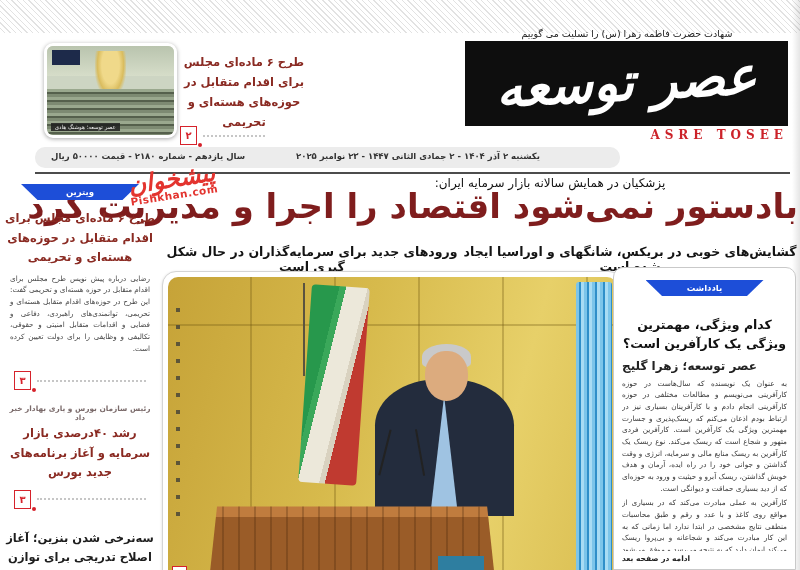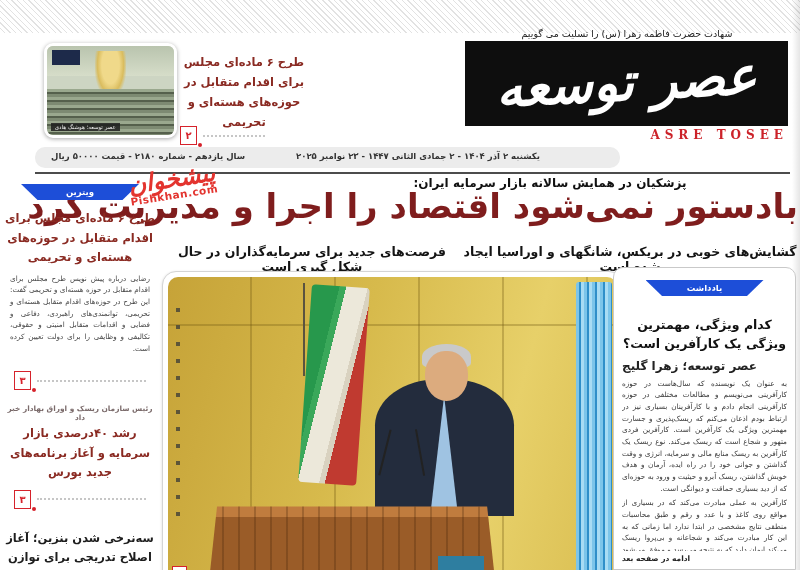--- a/index.html
+++ b/index.html
@@ -50,21 +50,21 @@
   .datestrip{position:absolute;left:35px;top:147px;width:585px;height:21px;background:#ececec;
     border-radius:10px;}
   .issue{position:absolute;left:16px;top:4px;font-size:8.5px;font-weight:bold;color:#333;
     direction:rtl;white-space:nowrap;}
   .dateline{position:absolute;left:261px;top:4px;font-size:8.5px;font-weight:bold;color:#333;
     direction:rtl;white-space:nowrap;}
   .rule{position:absolute;left:35px;top:172px;width:755px;height:2px;background:#4c4c4c;}
 
   
   .kicker{position:absolute;left:380px;top:176px;width:340px;text-align:center;
-    font-size:12px;font-weight:bold;color:#111;}
+    font-size:12px;font-weight:normal;color:#111;}
   .headline{position:absolute;left:148px;top:186px;width:650px;text-align:left;
     font-size:34px;font-weight:900;color:#7f1d1d;letter-spacing:-1px;white-space:nowrap;}
   .subdeck-r{position:absolute;left:462px;top:244px;width:336px;text-align:center;
     font-size:12.5px;font-weight:bold;color:#141414;}
   .subdeck-l{position:absolute;left:166px;top:244px;width:292px;text-align:center;
     font-size:12.5px;font-weight:bold;color:#141414;}
 
   
   .wmark{position:absolute;left:128px;top:164px;transform:rotate(-9deg);text-align:center;
     color:#e3342f;z-index:9;direction:ltr;}
@@ -165,21 +165,21 @@
 
   <div class="datestrip">
     <span class="issue">سال یازدهم - شماره ۲۱۸۰ - قیمت ۵۰۰۰۰ ریال</span>
     <span class="dateline">یکشنبه ۲ آذر ۱۴۰۴ - ۲ جمادی الثانی ۱۴۴۷ - ۲۳ نوامبر ۲۰۲۵</span>
   </div>
   <div class="rule"></div>
 
   <div class="kicker">پزشکیان در همایش سالانه بازار سرمایه ایران:</div>
   <div class="headline">بادستور نمی‌شود اقتصاد را اجرا و مدیریت کرد</div>
   <div class="subdeck-r">گشایش‌های خوبی در بریکس، شانگهای و اوراسیا ایجاد شده است</div>
-  <div class="subdeck-l">فرصت‌های جدید برای سرمایه‌گذاران در حال شکل گیری است</div>
+  <div class="subdeck-l">ورود‌های جدید برای سرمایه‌گذاران در حال شکل گیری است</div>
 
   <div class="wmark">
     <div class="fa">پیشخوان</div>
     <div class="en">Pishkhan.com</div>
   </div>
 
   <div class="photo-card">
     <div class="photo">
       <div class="panels"></div>
       <div class="seam"></div>
@@ -222,21 +222,21 @@
     <div>
       <div class="v-title maroon">طرح ۶ ماده‌ای مجلس برای اقدام متقابل در حوزه‌های هسته‌ای و تحریمی</div>
       <div class="v-body">رضایی درباره پیش نویس طرح مجلس برای اقدام متقابل در حوزه هسته‌ای و تحریمی گفت: این طرح در حوزه‌های اقدام متقابل هسته‌ای و تحریمی، توانمندی‌های راهبردی، دفاعی و فضایی و اقدامات متقابل امنیتی و حقوقی، تکالیفی و وظایفی را برای دولت تعیین کرده است.</div>
       <div class="pagemark v-mark">
         <span class="numbox">۳</span>
         <span class="dotline"></span>
       </div>
     </div>
 
     <div>
-      <div class="v-kicker">رئیس سازمان ریسک و اوراق بهادار خبر داد</div>
+      <div class="v-kicker">رئیس سازمان بورس و یاری بهادار خبر داد</div>
       <div class="v-title maroon" style="margin-top:2px">رشد ۴۰درصدی بازار سرمایه و آغاز برنامه‌های جدید بورس</div>
       <div class="pagemark v-mark">
         <span class="numbox">۳</span>
         <span class="dotline"></span>
       </div>
     </div>
 
     <div>
       <div class="v-title black" style="margin-top:20px">سه‌نرخی شدن بنزین؛ آغاز اصلاح تدریجی برای توازن در مصرف انرژی</div>
 

